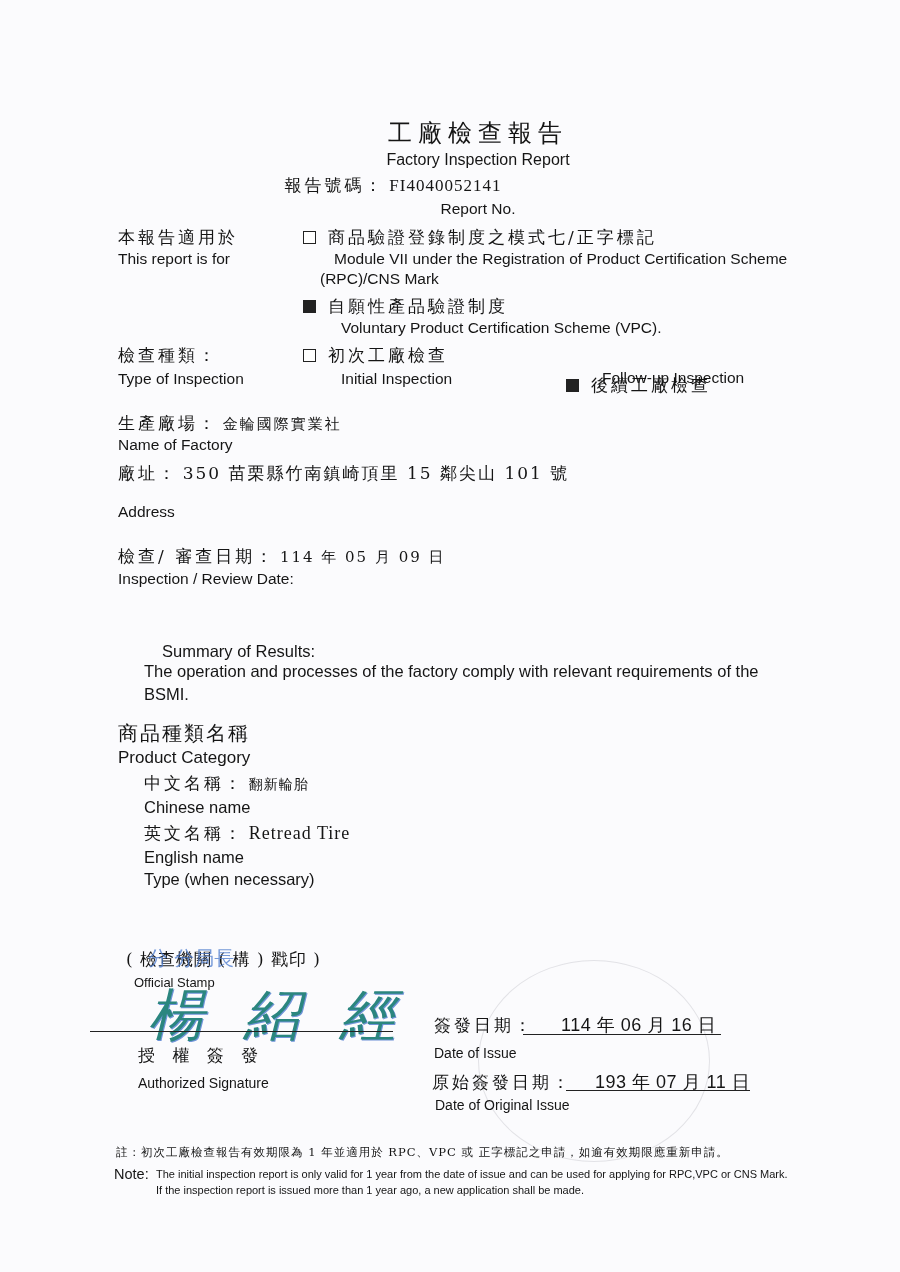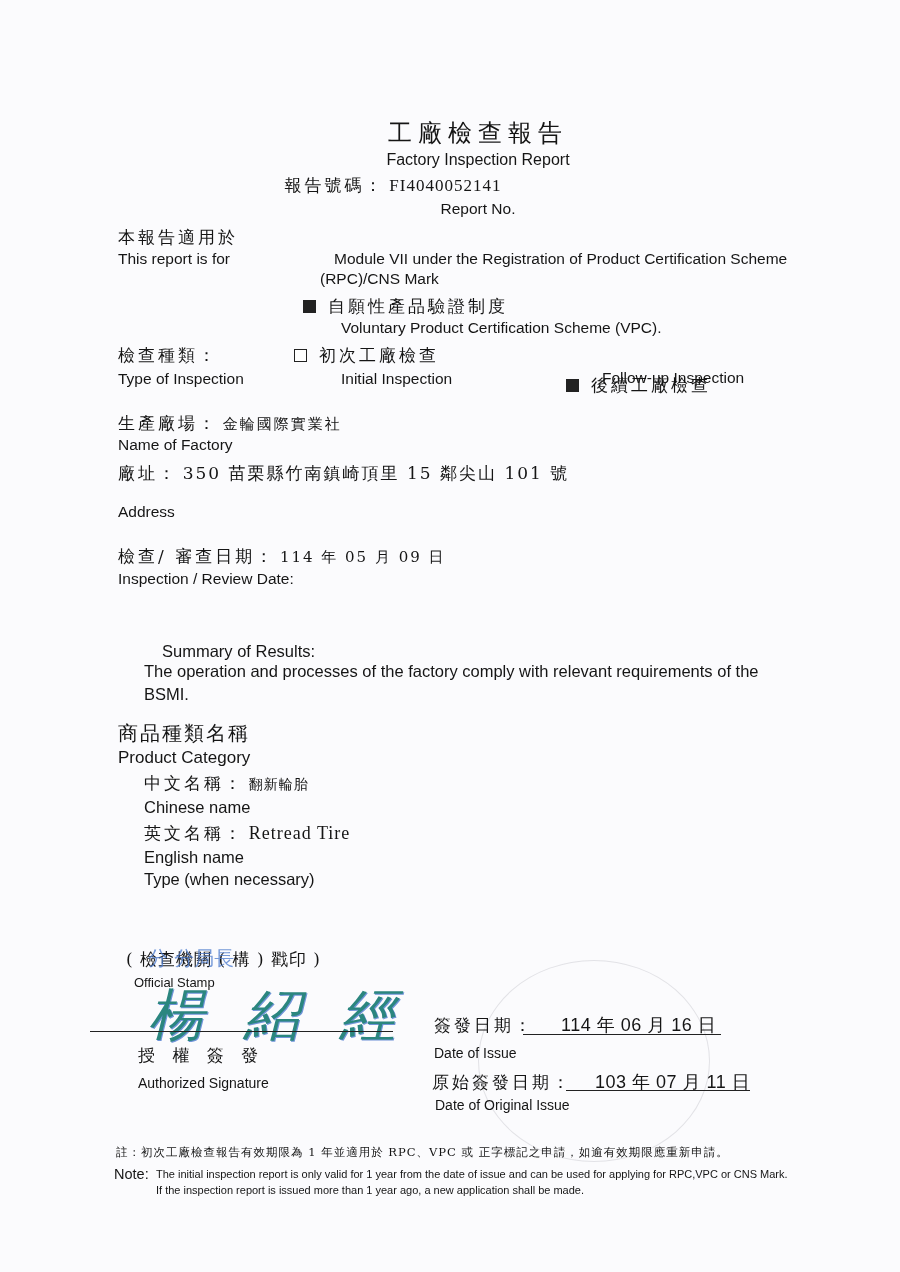--- a/index.html
+++ b/index.html
@@ -56,32 +56,35 @@
   <div class="abs en title-en">Factory Inspection Report</div>
   <div class="abs reportno-zh">
     <span class="zh">報告號碼：</span>
     <span class="mono">FI4040052141</span>
   </div>
   <div class="abs en reportno-en">Report No.</div>
 
   <div class="abs zh lbl-zh" style="left:90px; top:226px;">本報告適用於</div>
   <div class="abs en lbl-en" style="left:90px; top:250px;">This report is for</div>
 
+  <div class="abs zh lbl-zh" style="left:275px; top:226px;">
+    <span class="box"></span><span>商品驗證登錄制度之模式七/正字標記</span>
+  </div>
   <div class="abs en lbl-en" style="left:306px; top:250px;">Module VII under the Registration of Product Certification Scheme</div>
   <div class="abs en lbl-en" style="left:292px; top:270px;">(RPC)/CNS Mark</div>
 
   <div class="abs zh lbl-zh" style="left:275px; top:295px;">
     <span class="box checked"></span><span>自願性產品驗證制度</span>
   </div>
   <div class="abs en lbl-en" style="left:313px; top:319px;">Voluntary Product Certification Scheme (VPC).</div>
 
   <div class="abs zh lbl-zh" style="left:90px; top:344px;">檢查種類：</div>
   <div class="abs en lbl-en" style="left:90px; top:370px;">Type of Inspection</div>
 
-  <div class="abs zh lbl-zh" style="left:266px; top:344px;">
+  <div class="abs zh lbl-zh" style="left:275px; top:344px;">
     <span class="box"></span><span>初次工廠檢查</span>
   </div>
   <div class="abs en lbl-en" style="left:313px; top:370px;">Initial Inspection</div>
 
   <div class="abs zh lbl-zh" style="left:538px; top:344px;margin-top:30px;">
     <span class="box checked"></span><span>後續工廠檢查</span>
   </div>
   <div class="abs en lbl-en" style="left:574px; top:369px;">Follow-up Inspection</div>
 
   <div class="abs lbl-zh" style="left:90px; top:412px;">
@@ -130,21 +133,21 @@
   <div class="rule" style="left:90px; top:1031px; width:303px;"></div>
   <div class="abs zh" style="left:110px; top:1044px; font-size:17px; letter-spacing:6px;">授 權 簽 發</div>
   <div class="abs en" style="left:110px; top:1075px; font-size:14px;">Authorized Signature</div>
 
   <div class="abs zh lbl-zh" style="left:406px; top:1014px;">簽發日期：</div>
   <div class="abs en" style="left:533px; top:1013px; font-size:18px; letter-spacing:0.5px;">114 年 06 月 16 日</div>
   <div class="rule" style="left:523px; top:1034px; width:198px;"></div>
   <div class="abs en" style="left:406px; top:1045px; font-size:14px;">Date of Issue</div>
 
   <div class="abs zh lbl-zh" style="left:404px; top:1071px;">原始簽發日期：</div>
-  <div class="abs en" style="left:567px; top:1070px; font-size:18px; letter-spacing:0.5px;">103 年 07 月 11 日</div>
+  <div class="abs en" style="left:567px; top:1070px; font-size:18px; letter-spacing:0.5px;">193 年 07 月 11 日</div>
   <div class="rule" style="left:566px; top:1090px; width:184px;"></div>
   <div class="abs en" style="left:407px; top:1097px; font-size:14px;">Date of Original Issue</div>
 
   <div class="abs zh note-zh" style="left:88px; top:1145px; letter-spacing:1px;">註：初次工廠檢查報告有效期限為 1 年並適用於 RPC、VPC 或 正字標記之申請，如逾有效期限應重新申請。</div>
   <div class="abs en" style="left:86px; top:1166px; font-size:14.5px;">Note:</div>
   <div class="abs en note-en" style="left:128px; top:1168px;">The initial inspection report is only valid for 1 year from the date of issue and can be used for applying for RPC,VPC or CNS Mark.</div>
   <div class="abs en note-en" style="left:128px; top:1184px;">If the inspection report is issued more than 1 year ago, a new application shall be made.</div>
 
 </div>
 

